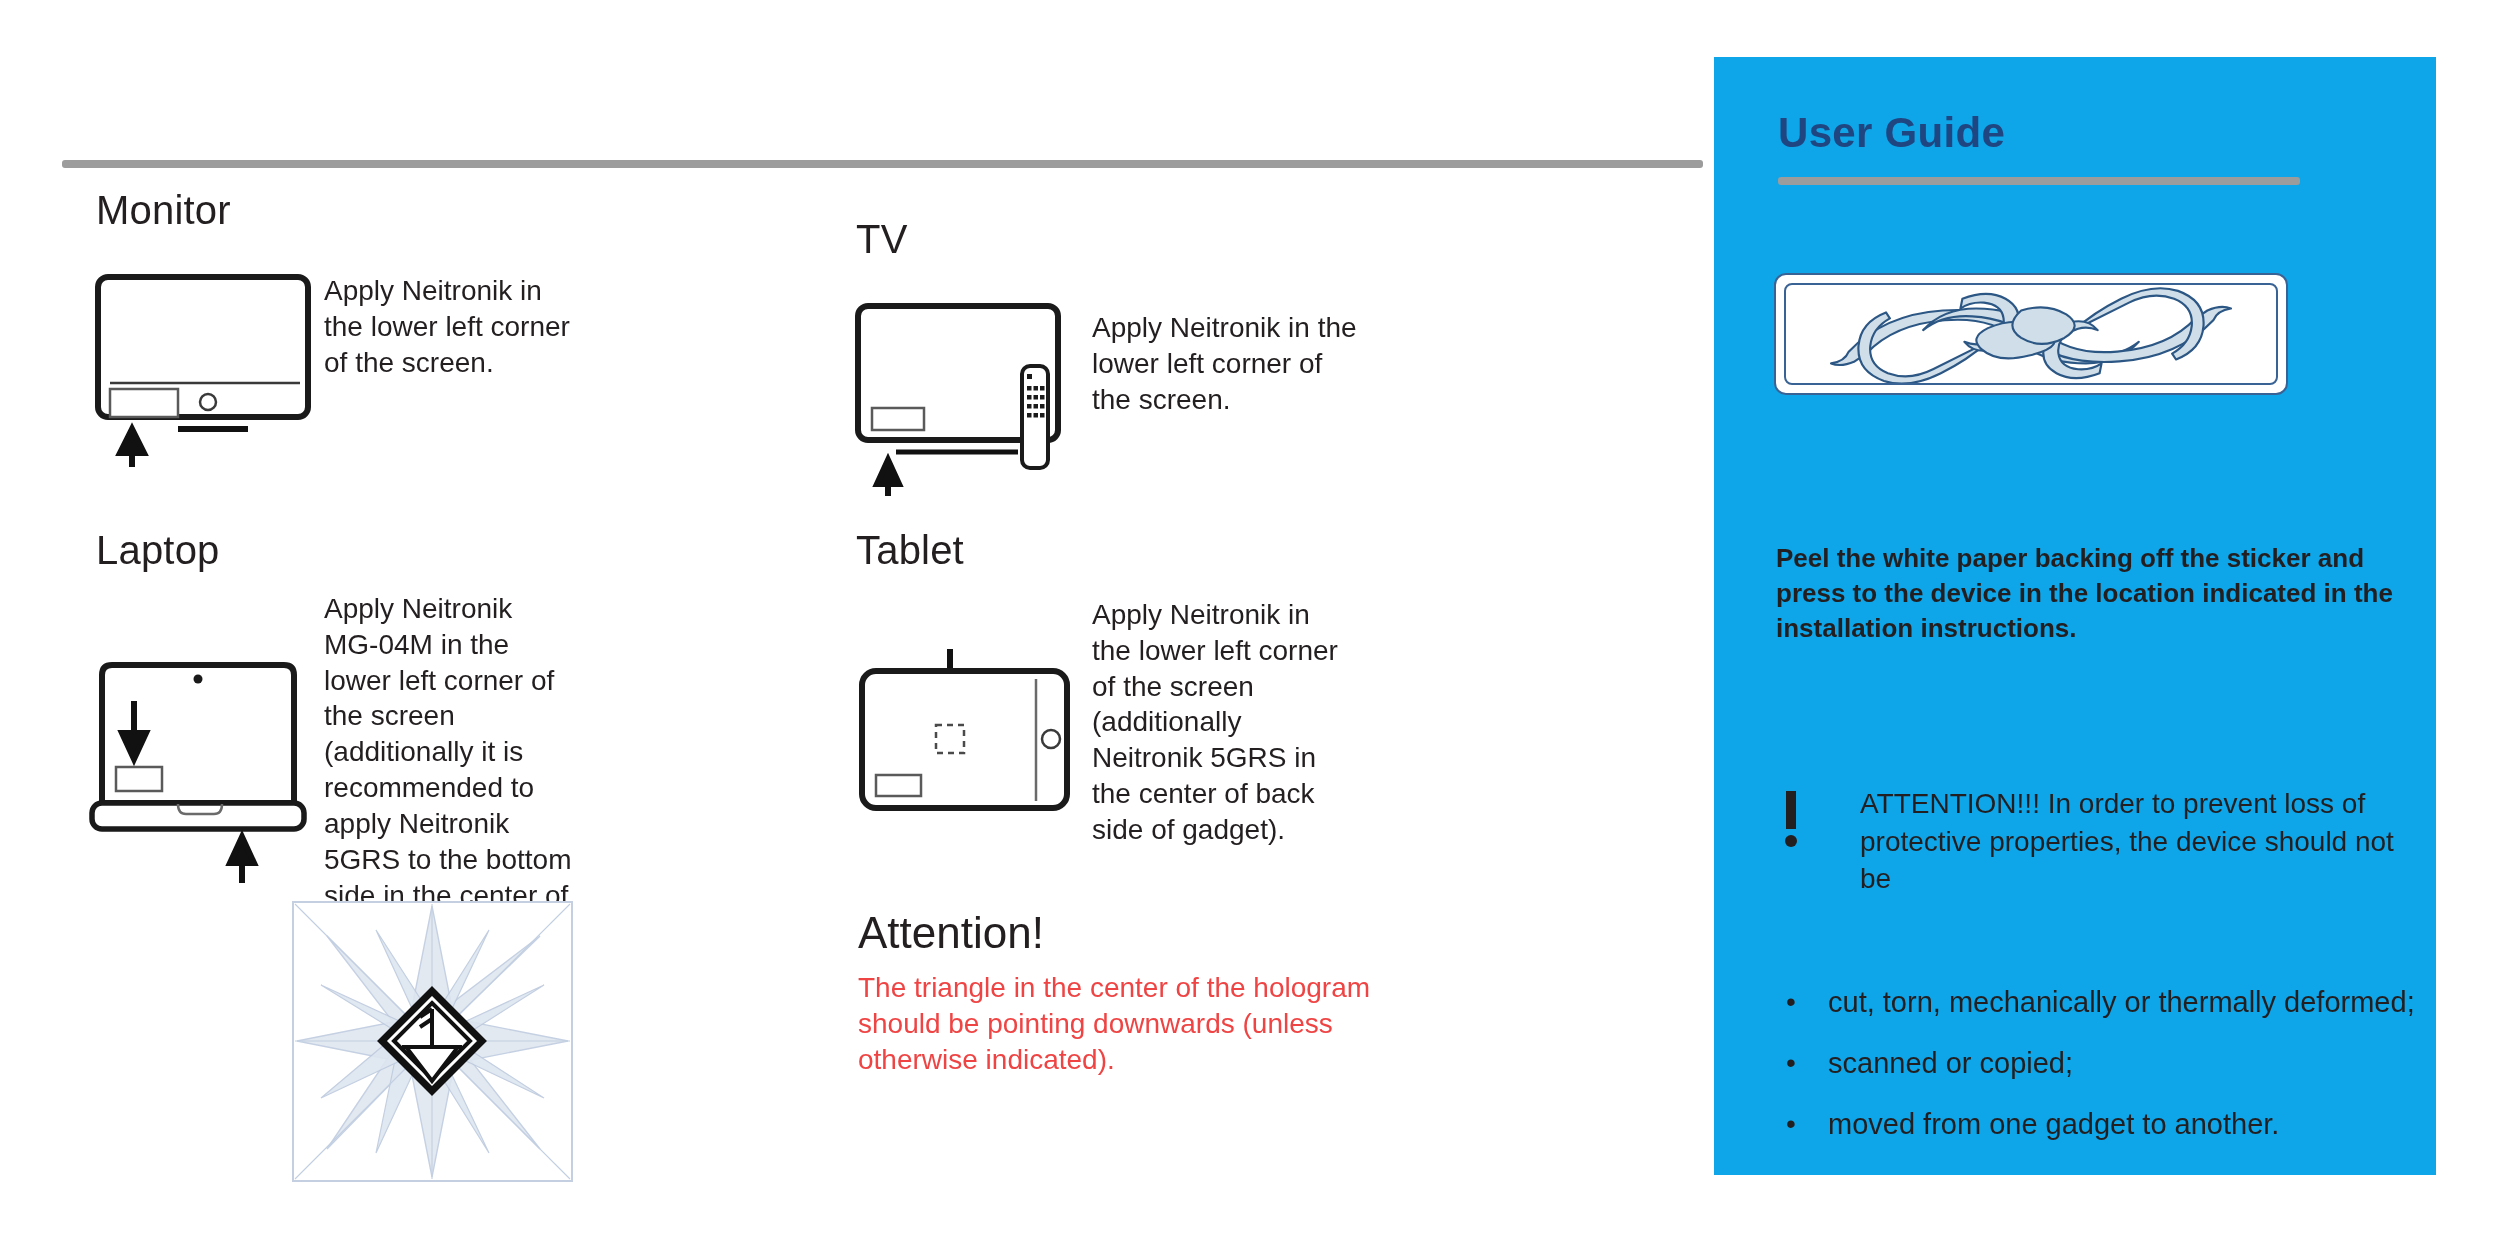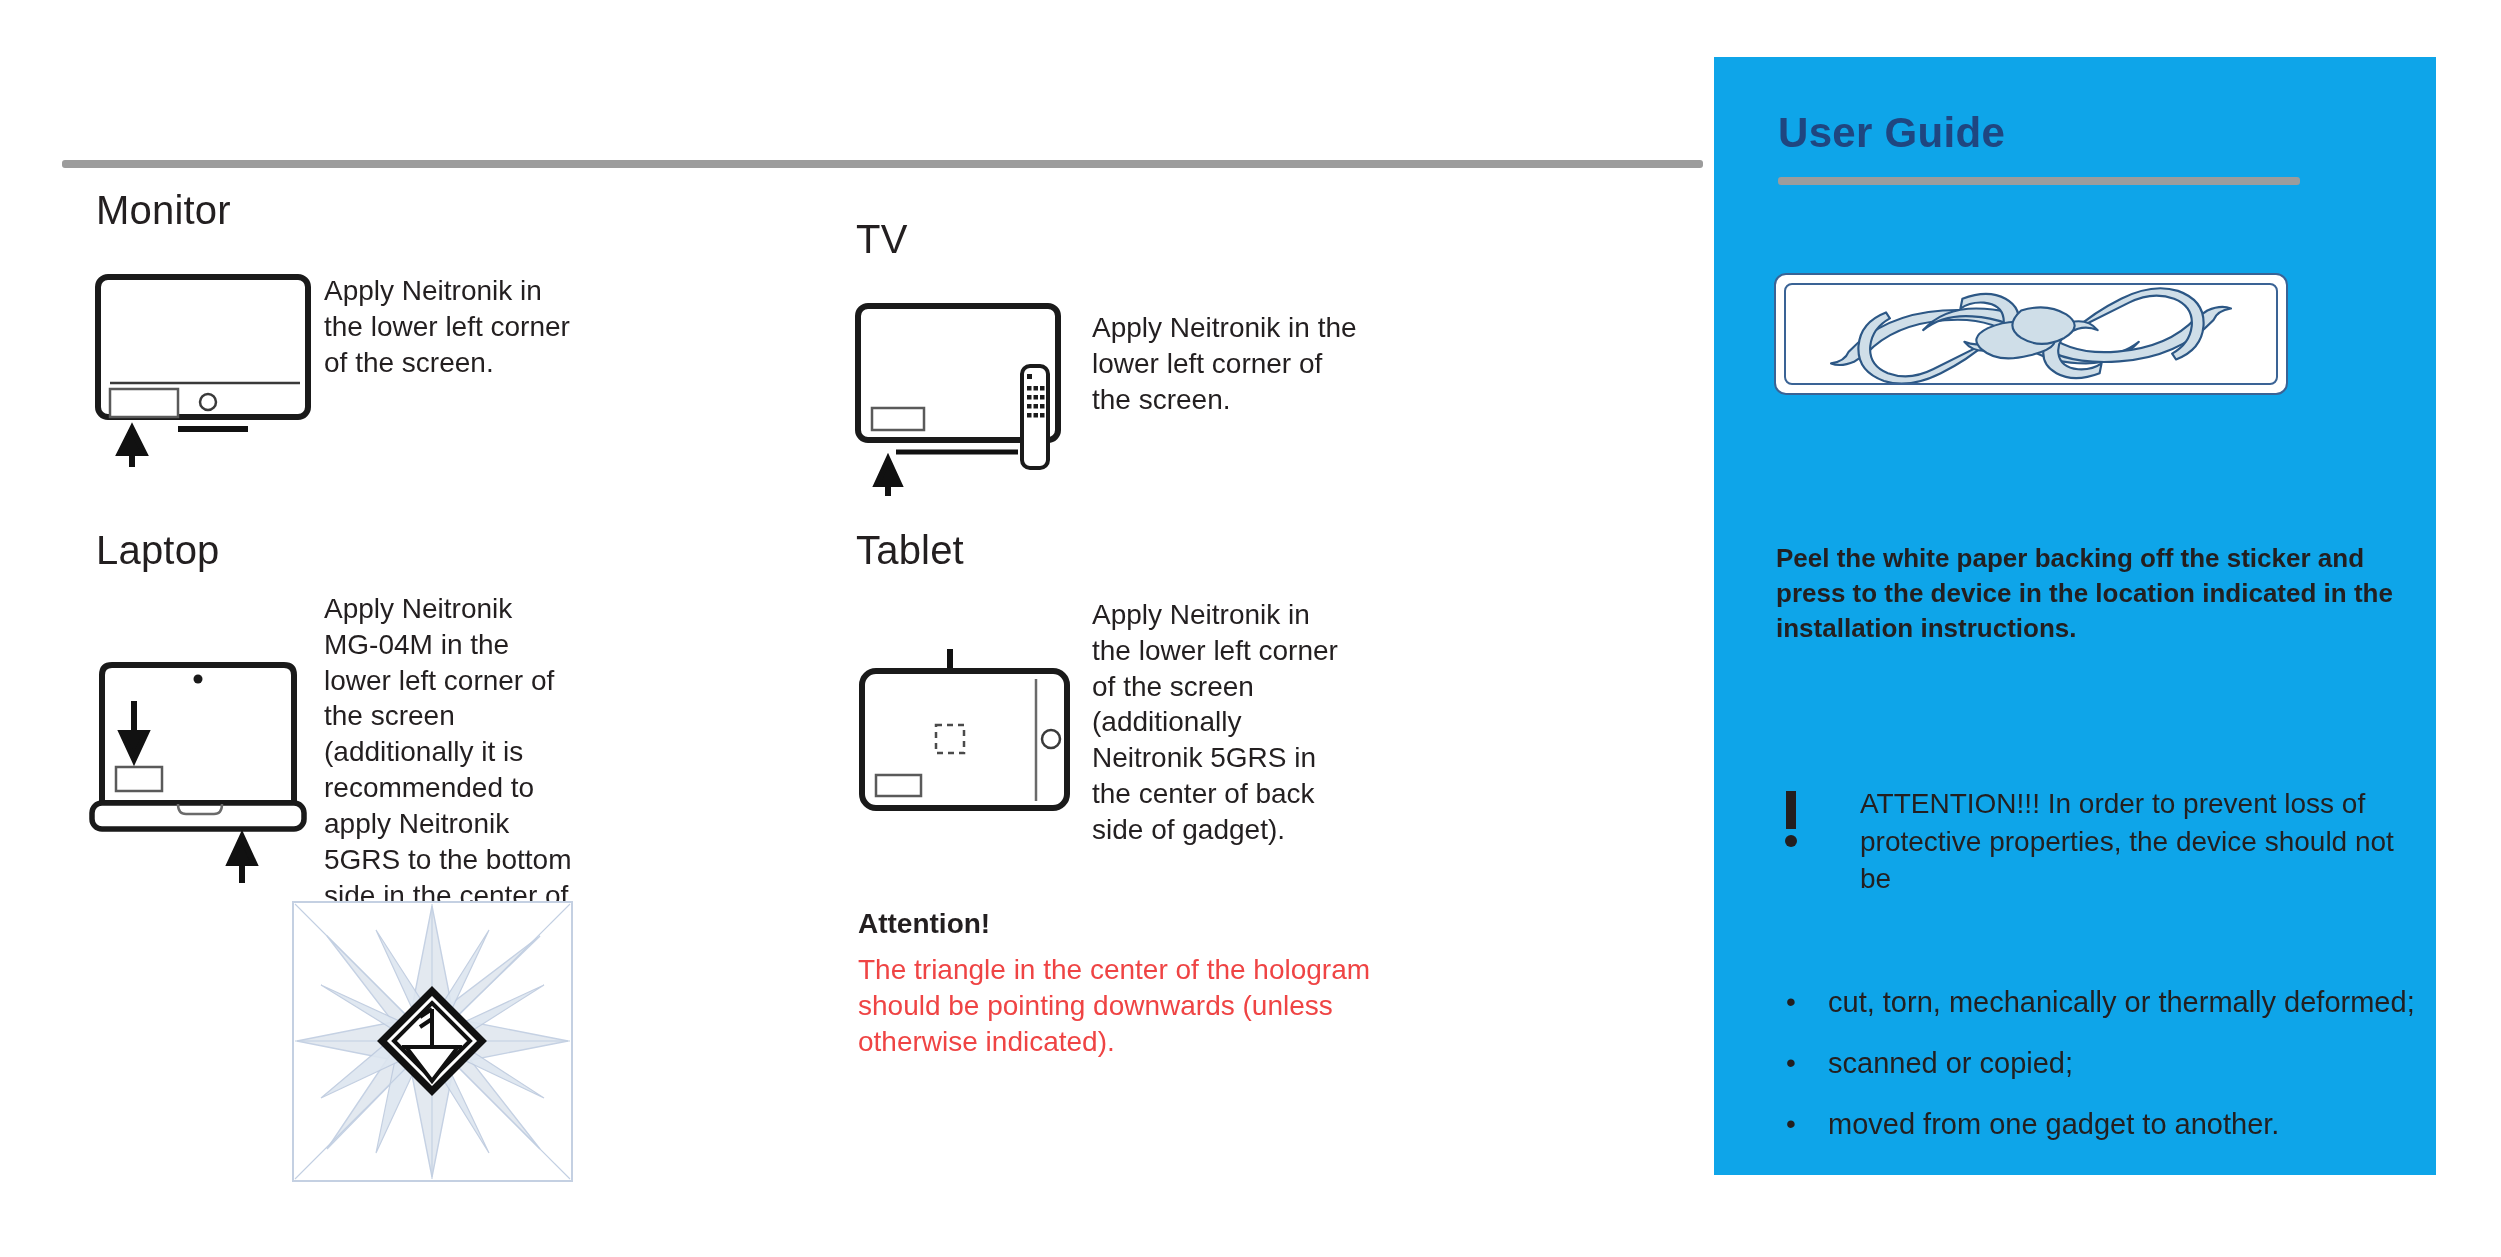--- a/index.html
+++ b/index.html
@@ -57,22 +57,22 @@
   .illo { position: absolute; }
 
   
   #attention-block {
     position: absolute;
     left: 858px;
     top: 908px;
     width: 560px;
   }
   #attention-heading {
-    font-size: 28px;
-    font-weight: 700;
+    font-size: 44px;
+    font-weight: 400;
     color: #231f20;
     margin: 0 0 12px 0;
   }
   #attention-text {
     font-size: 28px;
     line-height: 1.28;
     color: #ef4444;
   }
 
   

